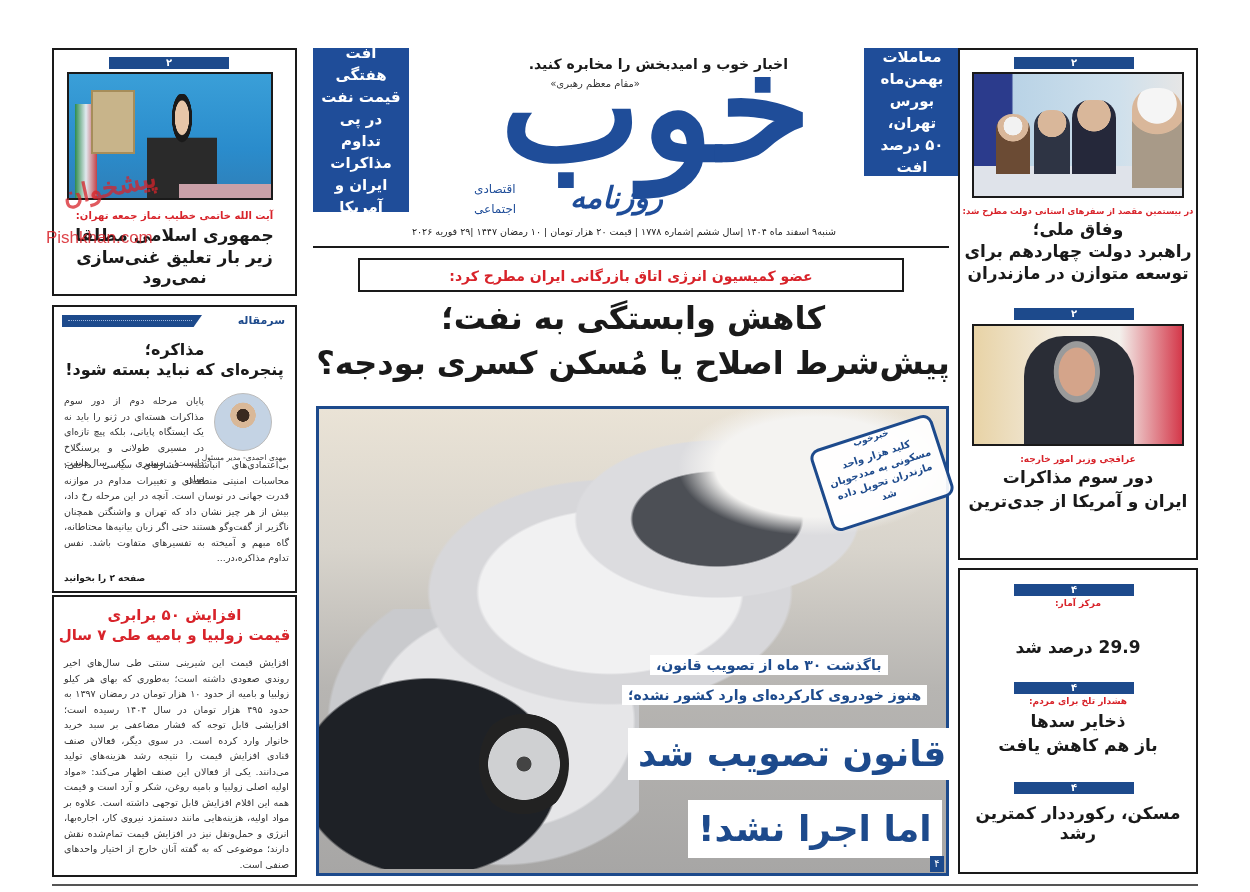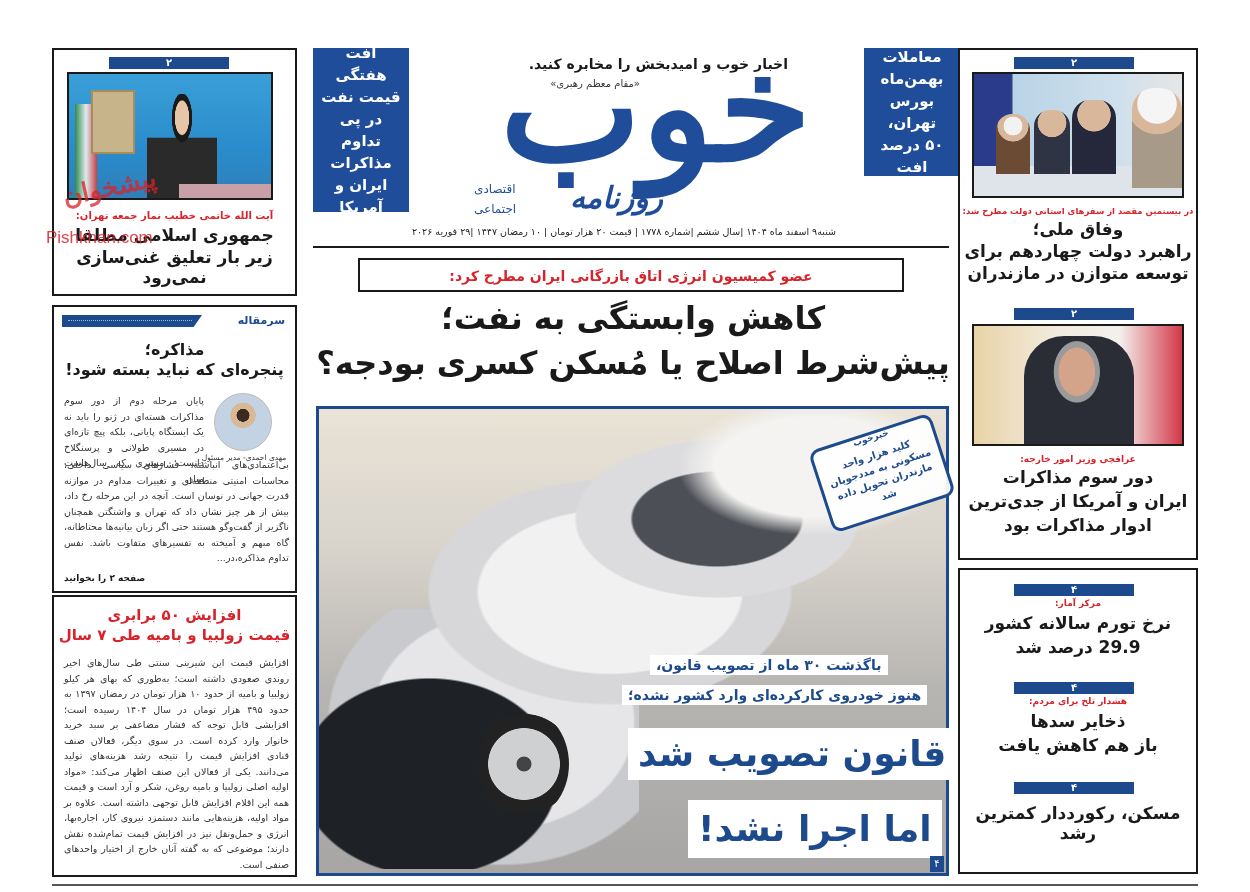--- a/index.html
+++ b/index.html
@@ -109,27 +109,25 @@
   <div class="abs hl" style="left:0;right:0;top:192px;font-size:17px;">راهبرد دولت چهاردهم برای</div>
   <div class="abs hl" style="left:0;right:0;top:214px;font-size:17px;">توسعه متوازن در مازندران</div>
 
   <div class="pgbar" style="left:54px;top:258px;width:120px;">۲</div>
   <div class="photo" style="left:12px;top:274px;width:212px;height:122px;background:linear-gradient(90deg,#e8d3a6 0%,#f2ebde 40%,#f3f0ec 70%,#d4384a 100%);">
     <div class="abs" style="left:50px;top:10px;width:110px;height:112px;border-radius:40px 40px 0 0;background:radial-gradient(ellipse at 48% 32%,#d4a48a 0 22%,#9a9a9a 23% 28%,#2a2d36 29%);"></div>
   </div>
   <div class="abs kicker" style="left:0;right:0;top:404px;font-size:9px;">عراقچی وزیر امور خارجه:</div>
   <div class="abs hl" style="left:0;right:0;top:418px;font-size:17px;">دور سوم مذاکرات</div>
   <div class="abs hl" style="left:0;right:0;top:442px;font-size:17px;">ایران و آمریکا از جدی‌ترین</div>
-  <div class="abs hl" style="left:0;right:0;top:466px;font-size:17px;">ادوار مذاکرات بود</div>
 </div>
 
 <div class="box" style="left:958px;top:568px;width:240px;height:306px;">
   <div class="pgbar" style="left:54px;top:14px;width:120px;">۴</div>
   <div class="abs kicker" style="left:0;right:0;top:28px;font-size:9px;">مرکز آمار:</div>
-  <div class="abs hl" style="left:0;right:0;top:44px;font-size:17px;">نرخ تورم سالانه کشور</div>
   <div class="abs hl" style="left:0;right:0;top:68px;font-size:17px;">29.9 درصد شد</div>
 
   <div class="pgbar" style="left:54px;top:112px;width:120px;">۴</div>
   <div class="abs kicker" style="left:0;right:0;top:126px;font-size:9px;">هشدار تلخ برای مردم:</div>
   <div class="abs hl" style="left:0;right:0;top:142px;font-size:17px;">ذخایر سدها</div>
   <div class="abs hl" style="left:0;right:0;top:166px;font-size:17px;">باز هم کاهش یافت</div>
 
   <div class="pgbar" style="left:54px;top:212px;width:120px;">۴</div>
   <div class="abs hl" style="left:0;right:0;top:234px;font-size:17px;">مسکن، رکورددار کمترین رشد</div>
 </div>

